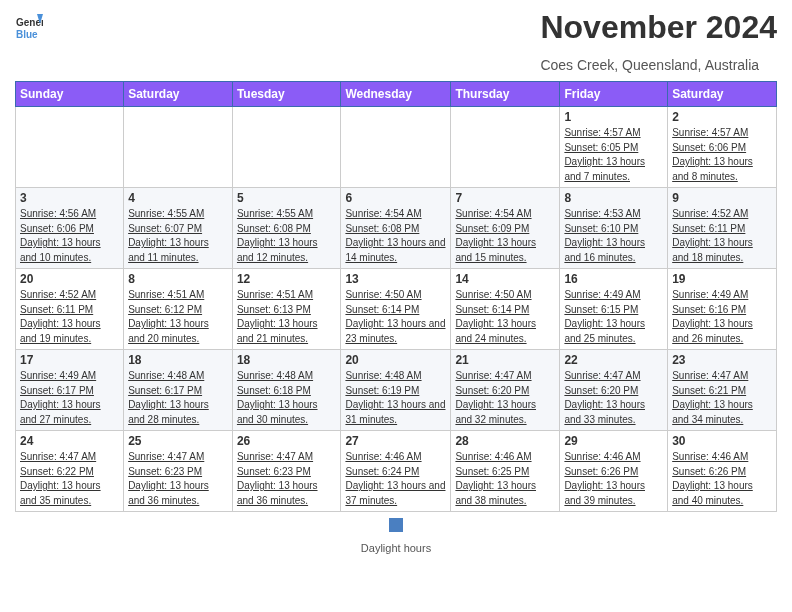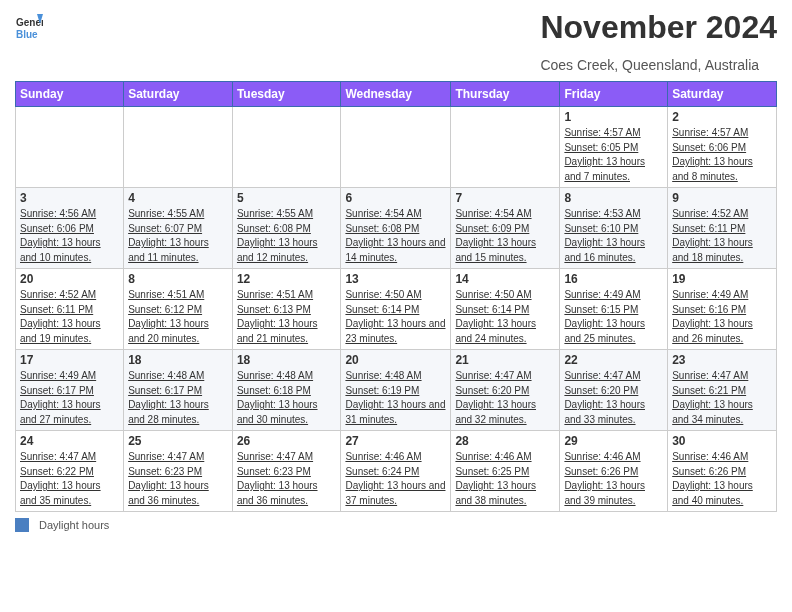--- a/index.html
+++ b/index.html
@@ -87,20 +87,21 @@
     .empty-cell {
       background: #fff !important;
     }
     .footer {
       display: flex;
       align-items: center;
       gap: 10px;
       margin-top: 6px;
       font-size: 11px;
       color: #555;
+      flex-direction: column;
     }
     .footer-box {
       width: 14px;
       height: 14px;
       background: #4a7fc1;
       display: inline-block;
     }
   </style>
 </head>
 <body>

